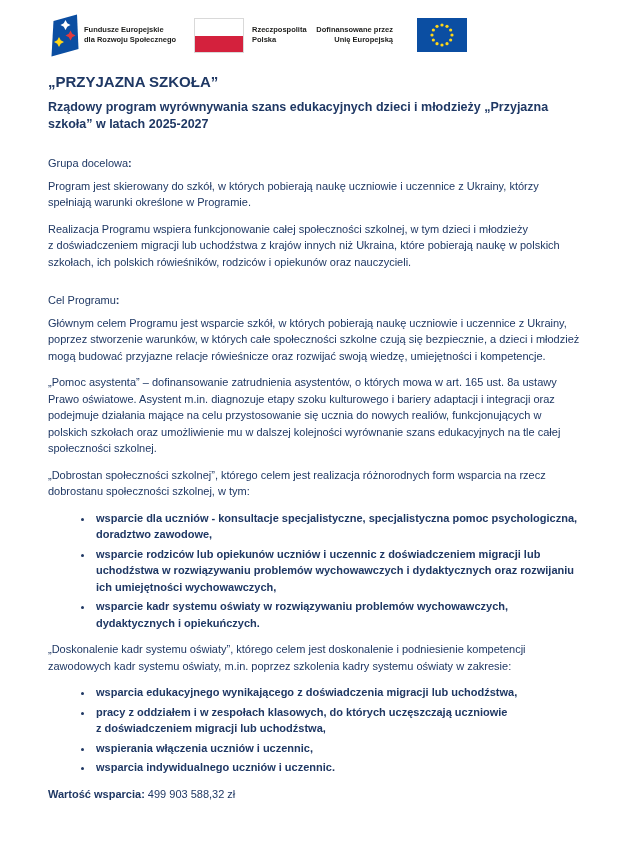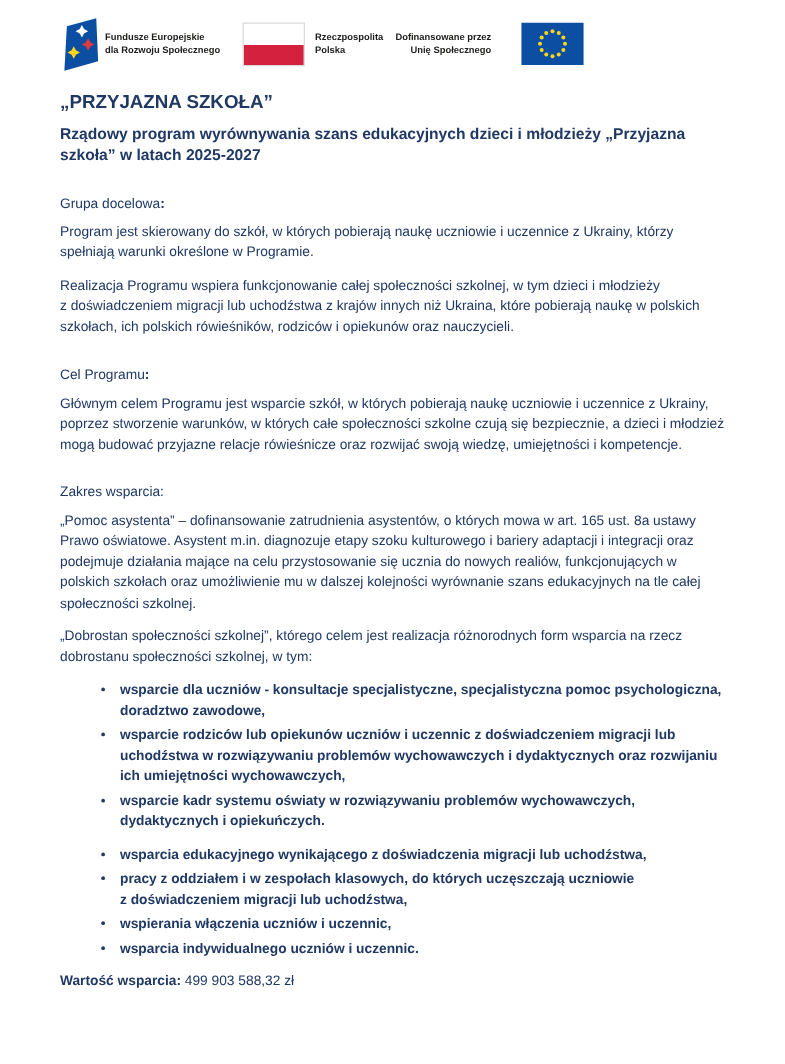--- a/index.html
+++ b/index.html
@@ -71,21 +71,21 @@
     <div class="white"></div>
     <div class="red"></div>
   </div>
   <div class="abs pl-text logo-caption">
     <div>Rzeczpospolita</div>
     <div>Polska</div>
   </div>
 
   <div class="abs cofund-text logo-caption">
     <div>Dofinansowane przez</div>
-    <div>Unię Społecznego</div>
+    <div>Unię Europejską</div>
   </div>
   <div class="abs eu-flag">
     <svg width="50" height="34" viewBox="0 0 50 34" aria-hidden="true">
       <rect x="0" y="0" width="50" height="34" fill="#0b4ea2"></rect>
       <g fill="#ffd617">
         <circle cx="35" cy="17" r="1.6"></circle>
           <circle cx="33.66" cy="22" r="1.6"></circle>
         <circle cx="30" cy="25.66" r="1.6"></circle>
           <circle cx="25" cy="27" r="1.6"></circle>
         <circle cx="20" cy="25.66" r="1.6"></circle>
@@ -106,31 +106,31 @@
   <div class="doc-title">„PRZYJAZNA SZKOŁA”</div>
   <div class="doc-subtitle">Rządowy program wyrównywania szans edukacyjnych dzieci i młodzieży „Przyjazna szkoła” w latach 2025-2027</div>
 
   <h3 class="sec-heading"><span class="lead">Grupa docelowa</span><span>:</span></h3>
   <p class="para">Program jest skierowany do szkół, w których pobierają naukę uczniowie i uczennice z Ukrainy, którzy spełniają warunki określone w Programie.</p>
   <p class="para">Realizacja Programu wspiera funkcjonowanie całej społeczności szkolnej, w tym dzieci i młodzieży z&nbsp;doświadczeniem migracji lub uchodźstwa z krajów innych niż Ukraina, które pobierają naukę w polskich szkołach, ich polskich rówieśników, rodziców i opiekunów oraz nauczycieli.</p>
 
   <h3 class="sec-heading"><span class="lead">Cel Programu</span><span>:</span></h3>
   <p class="para">Głównym celem Programu jest wsparcie szkół, w których pobierają naukę uczniowie i uczennice z Ukrainy, poprzez stworzenie warunków, w których całe społeczności szkolne czują się bezpiecznie, a dzieci i młodzież mogą budować przyjazne relacje rówieśnicze oraz rozwijać swoją wiedzę, umiejętności i kompetencje.</p>
 
-  <h3 class="sec-heading"><span class="lead">Zakres wsparcia:</span></h3>
 
   <p class="para"><span class="lead">„Pomoc asystenta”</span><span> – dofinansowanie zatrudnienia asystentów, o których mowa w art. 165 ust. 8a ustawy Prawo oświatowe. Asystent m.in. diagnozuje etapy szoku kulturowego i bariery adaptacji i integracji oraz podejmuje działania mające na celu przystosowanie się ucznia do nowych realiów, funkcjonujących w polskich szkołach oraz umożliwienie mu w dalszej kolejności wyrównanie szans edukacyjnych na tle całej społeczności szkolnej.</span></p>
 
   <p class="para"><span class="lead">„Dobrostan społeczności szkolnej”,</span><span> którego celem jest realizacja różnorodnych form wsparcia na rzecz dobrostanu społeczności szkolnej, w tym:</span></p>
   <ul class="bullets">
     <li>wsparcie dla uczniów - konsultacje specjalistyczne, specjalistyczna pomoc psychologiczna, doradztwo zawodowe,</li>
     <li>wsparcie rodziców lub opiekunów uczniów i uczennic z doświadczeniem migracji lub uchodźstwa w rozwiązywaniu problemów wychowawczych i dydaktycznych oraz rozwijaniu ich umiejętności wychowawczych,</li>
     <li>wsparcie kadr systemu oświaty w rozwiązywaniu problemów wychowawczych, dydaktycznych i opiekuńczych.</li>
   </ul>
 
+  <p class="para"><span class="lead">„Doskonalenie kadr systemu oświaty”</span><span>, którego celem jest doskonalenie i podniesienie kompetencji zawodowych kadr systemu oświaty, m.in. poprzez szkolenia kadry systemu oświaty w zakresie:</span></p>
   <ul class="bullets">
     <li>wsparcia edukacyjnego wynikającego z doświadczenia migracji lub uchodźstwa,</li>
     <li>pracy z oddziałem i w zespołach klasowych, do których uczęszczają uczniowie z&nbsp;doświadczeniem migracji lub uchodźstwa,</li>
     <li>wspierania włączenia uczniów i uczennic,</li>
     <li>wsparcia indywidualnego uczniów i uczennic.</li>
   </ul>
 
   <p class="value-line"><span class="label">Wartość wsparcia:</span><span> 499 903 588,32 zł</span></p>
 
 </div>

